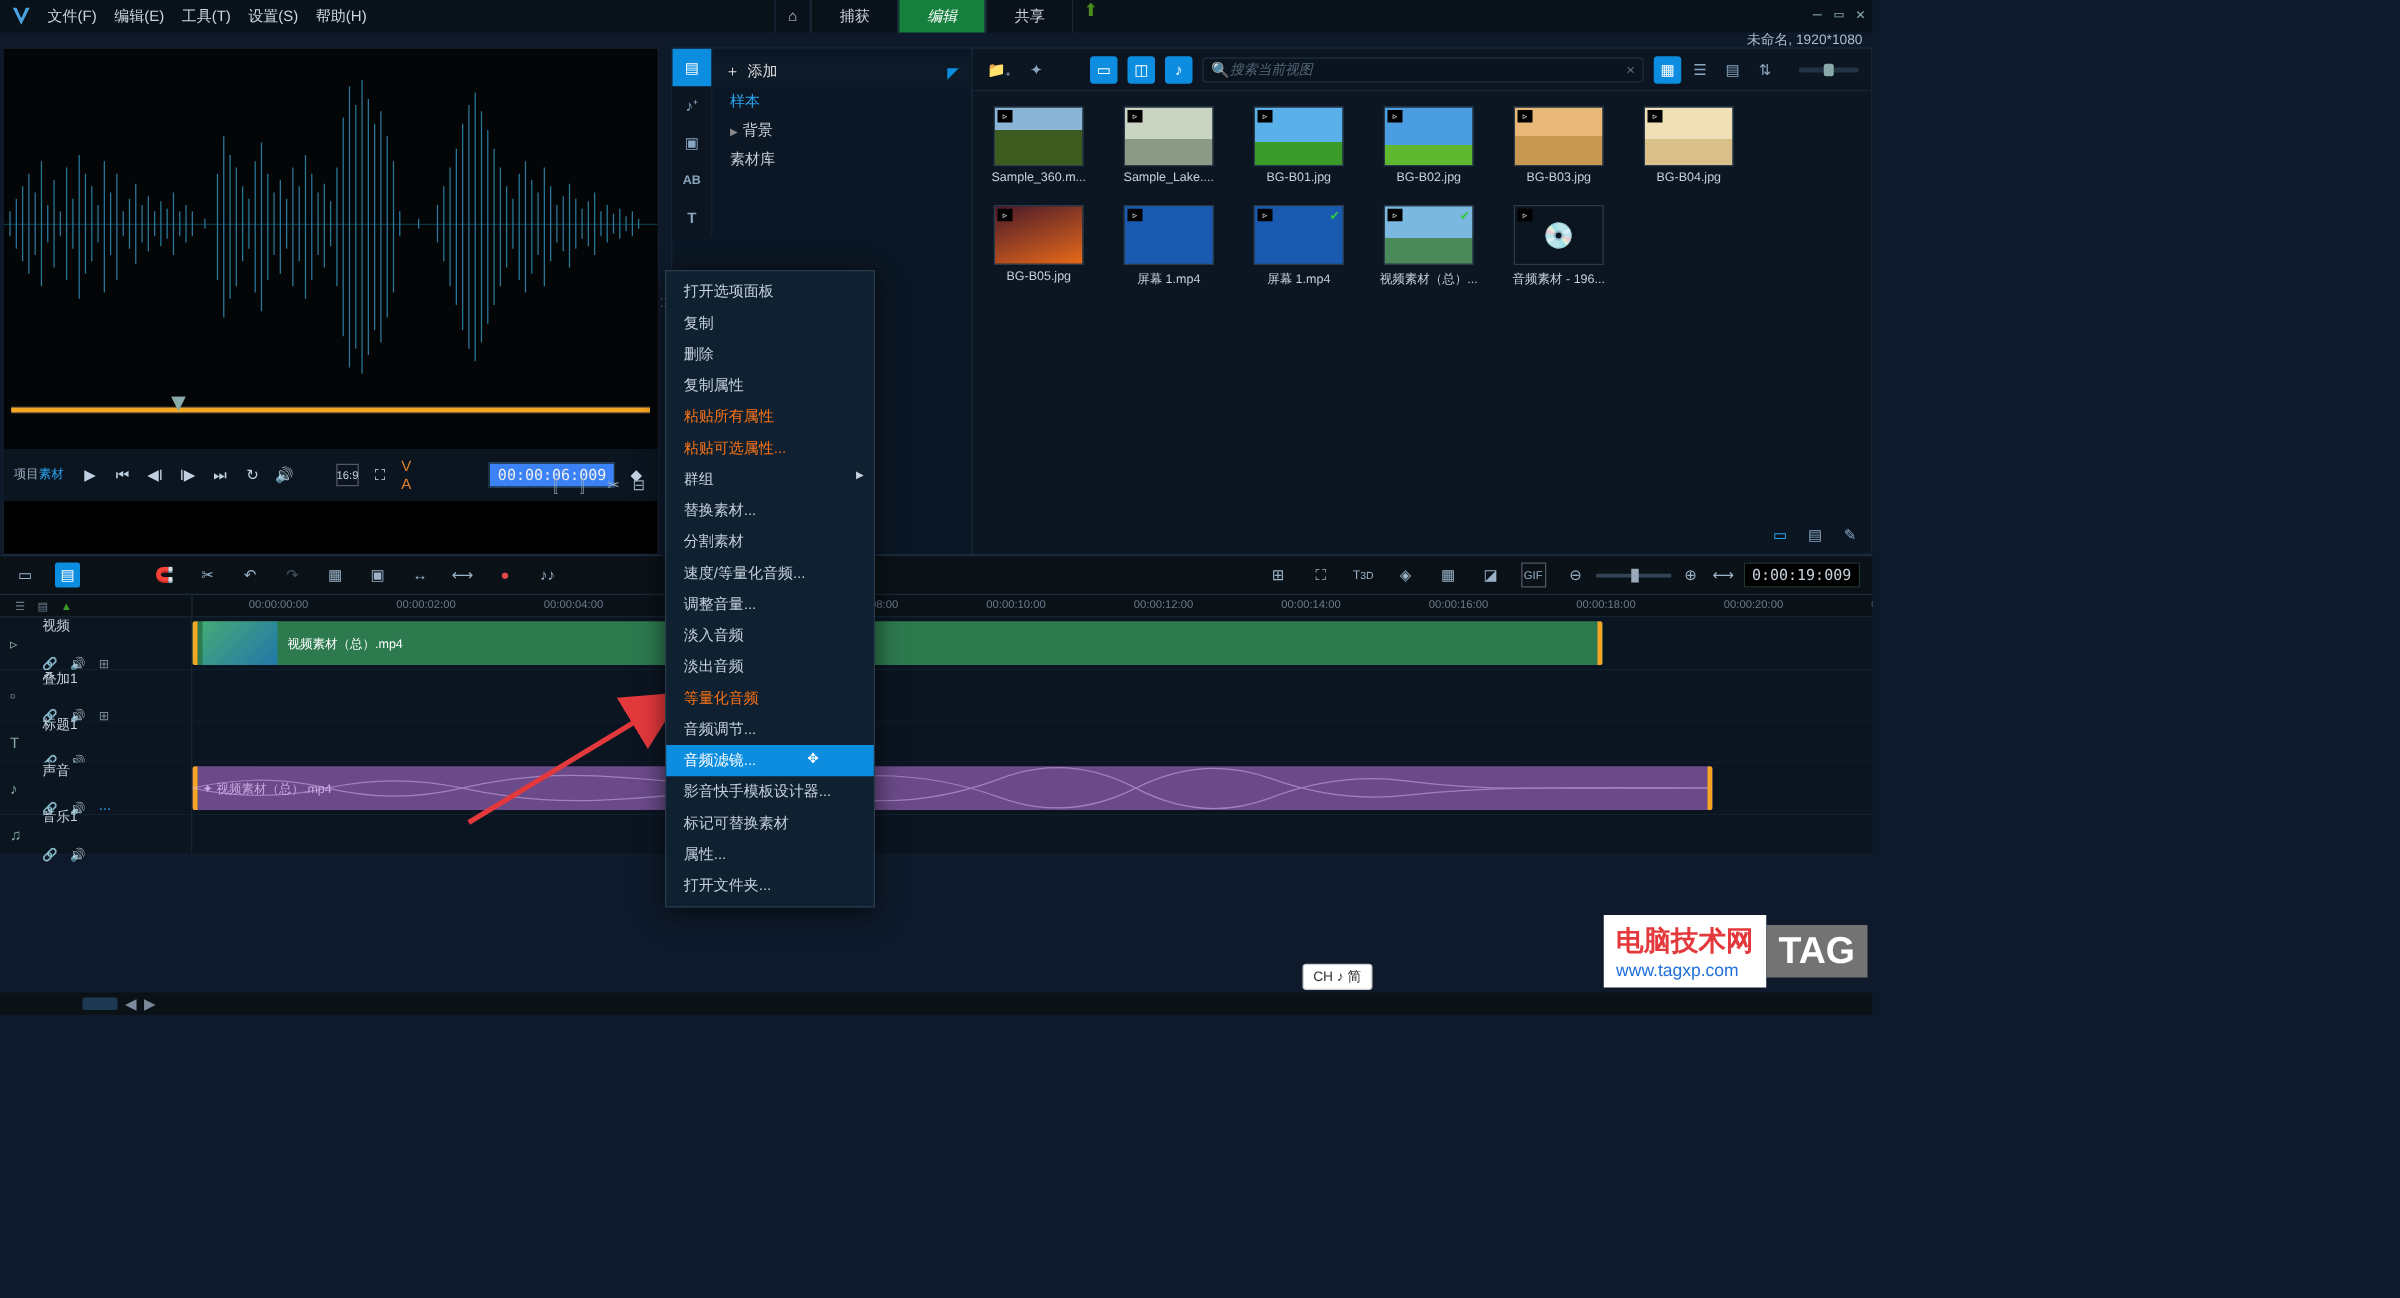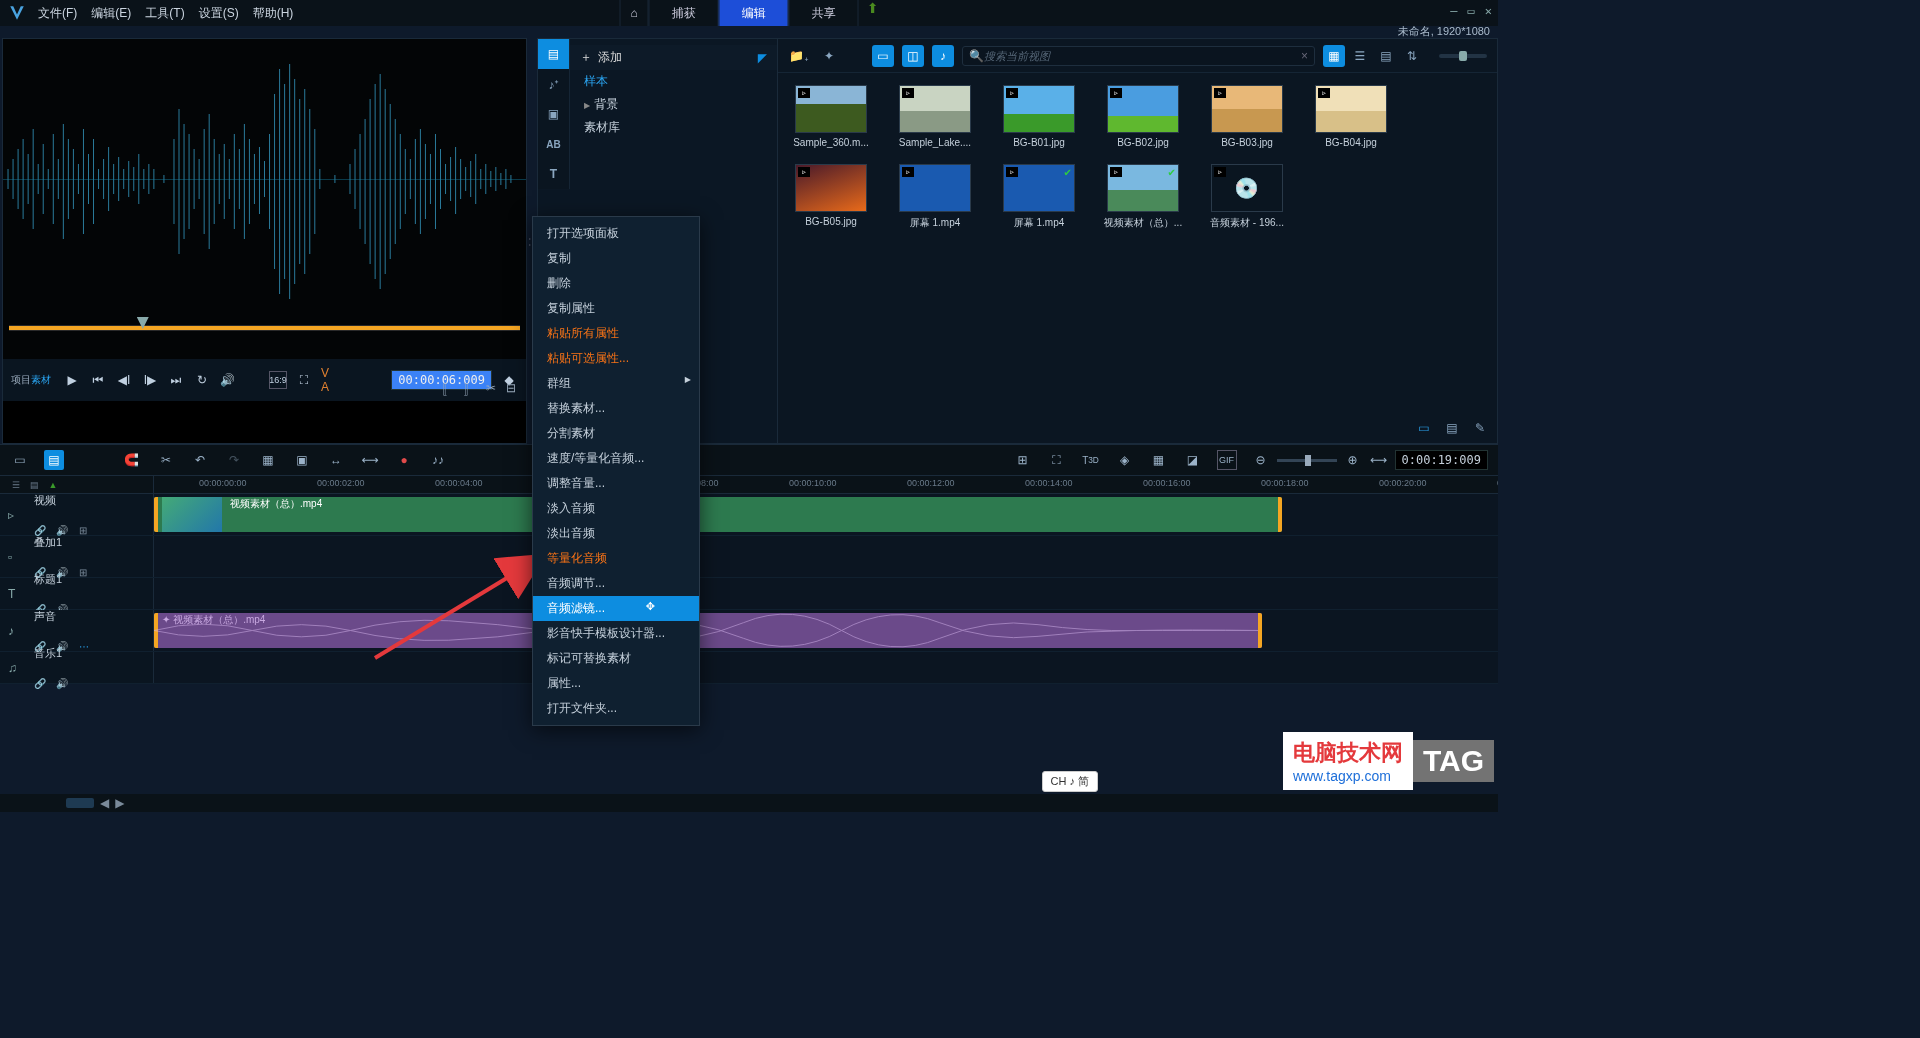--- a/index.html
+++ b/index.html
@@ -7,21 +7,21 @@
 
 
 .menubar { height: 26px; background: #0a1219; display: flex; align-items: center; padding: 0 8px; position: relative; }
 .app-logo { width: 18px; height: 18px; margin-right: 12px; }
 .app-logo svg { width: 100%; height: 100%; }
 .menu-items { display: flex; gap: 14px; }
 .menu-item { color: #cbd5e0; cursor: pointer; }
 .top-tabs { position: absolute; left: 50%; transform: translateX(-50%); display: flex; height: 26px; }
 .top-tab { padding: 0 22px; line-height: 26px; color: #ccd; cursor: pointer; border-left: 1px solid #1a2838; border-right: 1px solid #1a2838; }
 .top-tab.home { padding: 0 10px; }
-.top-tab.active { background: #1d4ed8; color: #fff; }
+.top-tab.active { background: #15803d; color: #fff; font-style: italic; }
 .upload-icon { color: #4a8a1f; margin-left: 8px; font-size: 14px; }
 .window-controls { position: absolute; right: 6px; top: 4px; display: flex; gap: 10px; color: #8aa; }
 .window-controls span { cursor: pointer; font-family: monospace; }
 .project-info { position: absolute; right: 8px; top: 24px; font-size: 11px; color: #aabbcc; }
 
 
 .main-area { display: flex; height: 406px; margin-top: 12px; }
 .preview-panel { width: 525px; background: #000; position: relative; border: 1px solid #1a2a3a; margin-left: 2px; }
 .waveform-canvas { width: 100%; height: 320px; background: #030506; position: relative; }
 .preview-controls { height: 42px; background: #0a1520; display: flex; align-items: center; padding: 4px 8px; gap: 8px; }
@@ -82,24 +82,24 @@
 
 
 .tracks { background: #0c1623; }
 .track { display: flex; height: 42px; border-bottom: 1px solid #10202f; }
 .track-head { width: 154px; background: #0a1520; border-right: 1px solid #1a2a3a; display: flex; align-items: center; padding: 0 8px; gap: 8px; }
 .track-type { width: 18px; color:#8aa; }
 .track-name-col { flex:1; display:flex; flex-direction:column; gap:17px; }
 .track-name { font-size: 11px; color: #c5d0db; }
 .track-icons { display:flex; gap:10px; color:#7a8a9a; font-size:10px; }
 .track-body { flex: 1; position: relative; background: #0b1521; }
-.clip { position: absolute; top: 3px; bottom: 3px; border-radius: 2px; display: flex; align-items: flex-start; padding: 0 8px; font-size: 10px; color: #fff; overflow: hidden; }
+.clip { position: absolute; top: 3px; bottom: 3px; border-radius: 2px; display: flex; align-items: center; padding: 0 8px; font-size: 10px; color: #fff; overflow: hidden; }
 .clip.video { background: #2d7a4f; left: 0; width: 1128px; }
 .clip.video .clip-thumb { width:60px; height:100%; background:linear-gradient(135deg,#4a7,#27a); margin-right:8px; }
-.clip.audio { background: #6b4a8a; left: 0; width: 1108px; }
+.clip.audio { background: #6b4a8a; left: 0; width: 1216px; }
 .clip .handle { position:absolute; top:0; bottom:0; width:4px; background:#f5a623; }
 .clip .handle.l{left:0;} .clip .handle.r{right:0;}
 .playhead { position:absolute; top:0; bottom:0; width:1px; background:#f5a623; left:386px; z-index:5; }
 .playhead::before { content:''; position:absolute; top:-4px; left:-4px; width:9px; height:9px; background:#f5a623; clip-path: polygon(0 0,100% 0,50% 100%); }
 
 
 .context-menu { position: absolute; left: 532px; top: 216px; width: 168px; background: #0f2030; border: 1px solid #2a3a4a; box-shadow: 0 4px 20px rgba(0,0,0,.6); z-index: 100; padding: 4px 0; }
 .ctx-item { padding: 4px 14px; color: #c5d0db; cursor: pointer; white-space: nowrap; position:relative; }
 .ctx-item.disabled { color: #f97316; cursor: default; }
 .ctx-item.hover { background: #0d8de0; color: #fff; }

